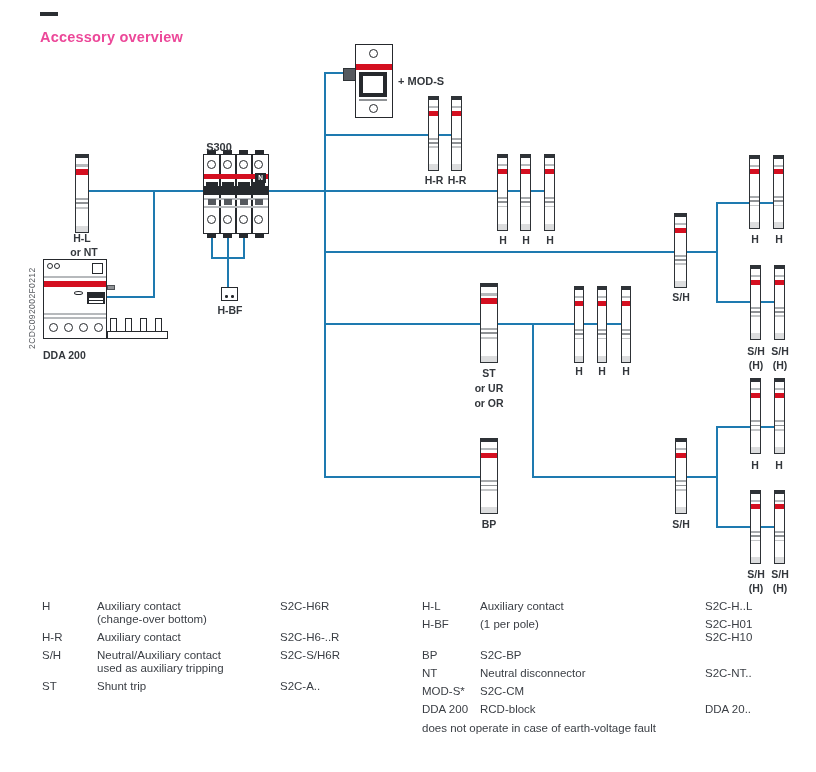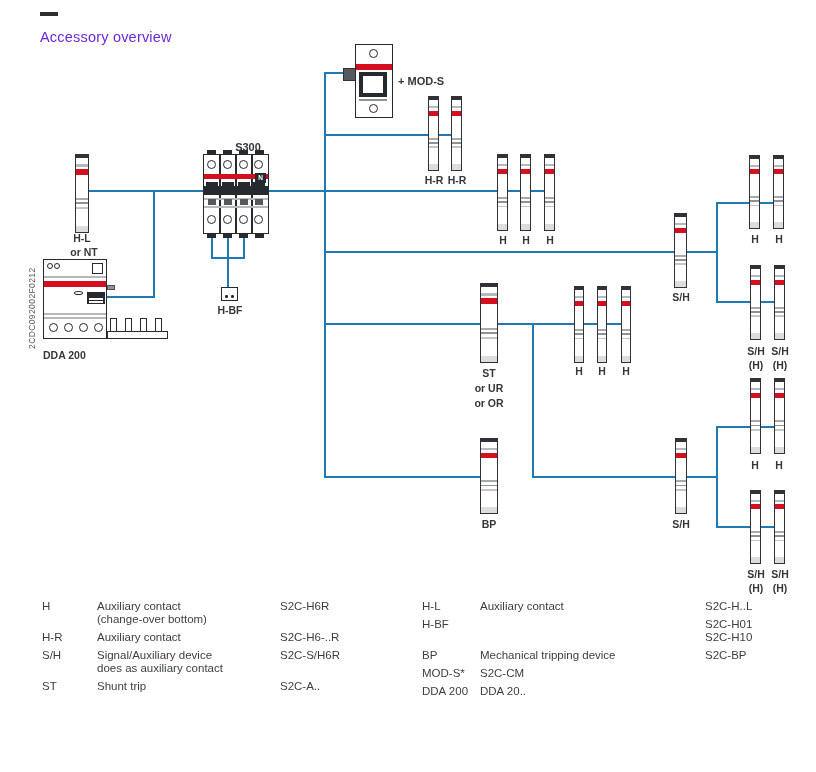--- a/index.html
+++ b/index.html
@@ -2,21 +2,21 @@
 <html style="--wire: #1e7ab0; --red: #d40f20;"><head>
 <meta charset="utf-8">
 <style>
   html,body{margin:0;padding:0;background:#fff;}
   #canvas{
     position:relative;width:816px;height:772px;background:#fff;overflow:hidden;
     font-family:"Liberation Sans",sans-serif;color:#383c42;
   }
   
   .hdr-dash{position:absolute;left:40px;top:12px;width:18px;height:3.5px;background:#2b2f33;}
-  .hdr-title{position:absolute;left:40px;top:29px;font-size:14.5px;font-weight:normal;color:#6d28d9;letter-spacing:.2px;}
+  .hdr-title{position:absolute;left:40px;top:29px;font-size:14.5px;font-weight:bold;color:#ec4899;letter-spacing:.2px;}
   
   .wire{position:absolute;background:var(--wire,#1e7ab0);}
   
   .acc{
     position:absolute;border:1px solid #2e3236;box-sizing:border-box;
     background:linear-gradient(to bottom,
       #2f3338 0%,#2f3338 4%,
       #ffffff 4%,#ffffff 12%,
       #b6b9bc 12%,#b6b9bc 15%,
       #ffffff 15%,#ffffff 18.5%,
@@ -209,21 +209,21 @@
   <div class="acc" style="left:621px;top:286px;width:10px;height:77px"></div>
 
   <div class="acc" style="left:480px;top:438px;width:18px;height:76px"></div>
   <div class="acc" style="left:675px;top:438px;width:12px;height:76px"></div>
 
   <div class="acc" style="left:750px;top:378px;width:11px;height:76px"></div>
   <div class="acc" style="left:774px;top:378px;width:11px;height:76px"></div>
   <div class="acc" style="left:750px;top:490px;width:11px;height:74px"></div>
   <div class="acc" style="left:774px;top:490px;width:11px;height:74px"></div>
 
-  <div class="dl" style="left:248px;top:141px;font-size:11px">S300</div>
+  <div class="dl" style="left:219px;top:141px;font-size:11px">S300</div>
   <div class="dl la" style="left:398px;top:75px;font-size:11px">+ MOD-S</div>
   <div class="dl" style="left:434px;top:174px">H-R</div>
   <div class="dl" style="left:457px;top:174px">H-R</div>
   <div class="dl" style="left:82px;top:232px">H-L</div>
   <div class="dl" style="left:84px;top:246px">or NT</div>
   <div class="dl la" style="left:43px;top:349px">DDA 200</div>
   <div class="dl" style="left:230px;top:304px">H-BF</div>
   <div class="dl" style="left:503px;top:234px">H</div>
   <div class="dl" style="left:526px;top:234px">H</div>
   <div class="dl" style="left:550px;top:234px">H</div>
@@ -265,22 +265,22 @@
       <div class="ldesc">
           <div>Auxiliary contact</div>
         </div>
       <div class="lpart">
           <div>S2C-H6-..R</div>
         </div>
     </div>
     <div class="lrow">
       <div class="labbr">S/H</div>
       <div class="ldesc">
-        <div>Signal/Auxiliary device</div>
-        <div>does as auxiliary contact</div>
+        <div>Neutral/Auxiliary contact</div>
+        <div>used as auxiliary tripping</div>
       </div>
       <div class="lpart">
           <div>S2C-S/H6R</div>
         </div>
     </div>
     <div class="lrow">
       <div class="labbr">ST</div>
       <div class="ldesc">
           <div>Shunt trip</div>
         </div>
@@ -296,44 +296,55 @@
       <div class="ldesc">
           <div>Auxiliary contact</div>
         </div>
       <div class="lpart">
           <div>S2C-H..L</div>
         </div>
     </div>
     <div class="lrow">
       <div class="labbr">H-BF</div>
       <div class="ldesc">
+        <div>(1 per pole)</div>
       </div>
       <div class="lpart">
         <div>S2C-H01</div>
         <div>S2C-H10</div>
       </div>
     </div>
     <div class="lrow">
       <div class="labbr">BP</div>
-      <div class="ldesc">
-          <div>Mechanical tripping device</div>
-        </div>
       <div class="lpart">
           <div>S2C-BP</div>
         </div>
     </div>
     <div class="lrow">
+      <div class="labbr">NT</div>
+      <div class="ldesc">
+          <div>Neutral disconnector</div>
+        </div>
+      <div class="lpart">
+          <div>S2C-NT..</div>
+        </div>
+    </div>
+    <div class="lrow">
       <div class="labbr">MOD-S*</div>
       <div class="lpart">
           <div>S2C-CM</div>
         </div>
     </div>
     <div class="lrow">
       <div class="labbr">DDA 200</div>
+      <div class="ldesc">
+          <div>RCD-block</div>
+        </div>
       <div class="lpart">
           <div>DDA 20..</div>
         </div>
     </div>
     <div class="footnote">
+      <div>does not operate in case of earth-voltage fault</div>
     </div>
   </div>
 
 </div>
 
 </body></html>

